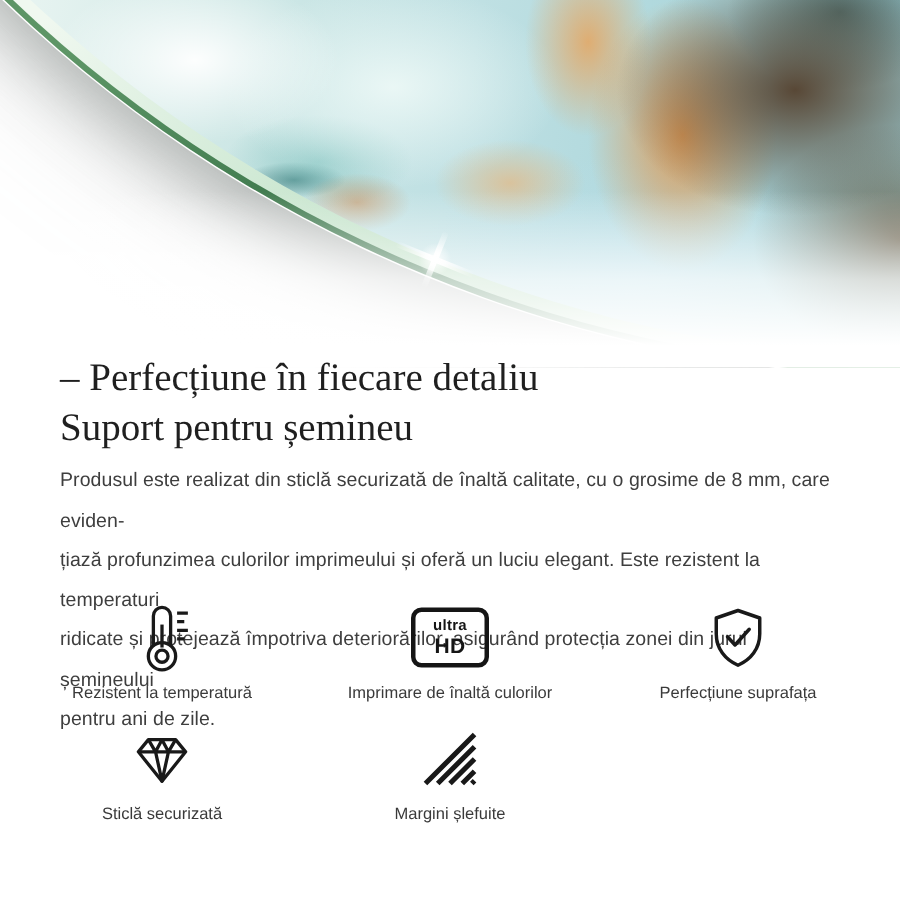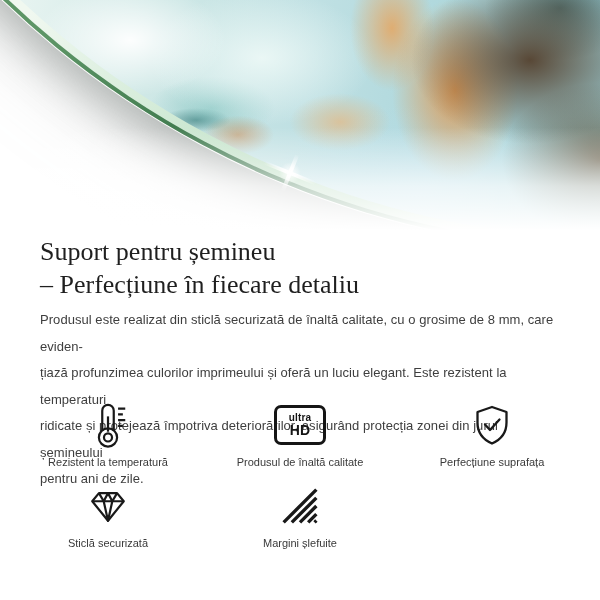--- a/index.html
+++ b/index.html
@@ -104,22 +104,22 @@
     <div class="marble"></div>
     <div class="hero-fade"></div>
     <div class="sparkle">
       <div class="beam-h"></div>
       <div class="beam-v"></div>
       <div class="glow"></div>
     </div>
   </div>
 
   <h1 class="title">
+    <div>– Perfecțiune în fiecare detaliu</div>
     <div>Suport pentru șemineu</div>
-    <div>– Perfecțiune în fiecare detaliu</div>
   </h1>
 
   <div class="intro">
     <div>Produsul este realizat din sticlă securizată de înaltă calitate, cu o grosime de 8 mm, care eviden-</div>
     <div>țiază profunzimea culorilor imprimeului și oferă un luciu elegant. Este rezistent la temperaturi</div>
     <div>ridicate și protejează împotriva deteriorărilor, asigurând protecția zonei din jurul șemineului</div>
     <div>pentru ani de zile.</div>
   </div>
 
   <div class="features">
@@ -137,21 +137,21 @@
       <div class="feature-label">Rezistent la temperatură</div>
     </div>
 
     <div class="feature">
       <div class="icon-box">
         <div class="uhd-box">
           <span class="uhd-top">ultra</span>
           <span class="uhd-bottom">HD</span>
         </div>
       </div>
-      <div class="feature-label">Produsul de înaltă calitate</div>
+      <div class="feature-label">Imprimare de înaltă culorilor</div>
     </div>
 
     <div class="feature">
       <div class="icon-box">
         <svg width="44" height="44" viewBox="0 0 44 44">
           <path class="icon-stroke" stroke-width="2.5" stroke-linejoin="round" d="M22 4 L36.5 9 V19.5 C36.5 29.5 30.5 36.8 22 40.5 C13.5 36.8 7.5 29.5 7.5 19.5 V9 Z"></path>
           <path class="icon-stroke" stroke-width="2.8" stroke-linecap="round" stroke-linejoin="round" d="M15 21.5 L20 27 L29.5 16.5"></path>
         </svg>
       </div>
       <div class="feature-label">Perfecțiune suprafața</div>

